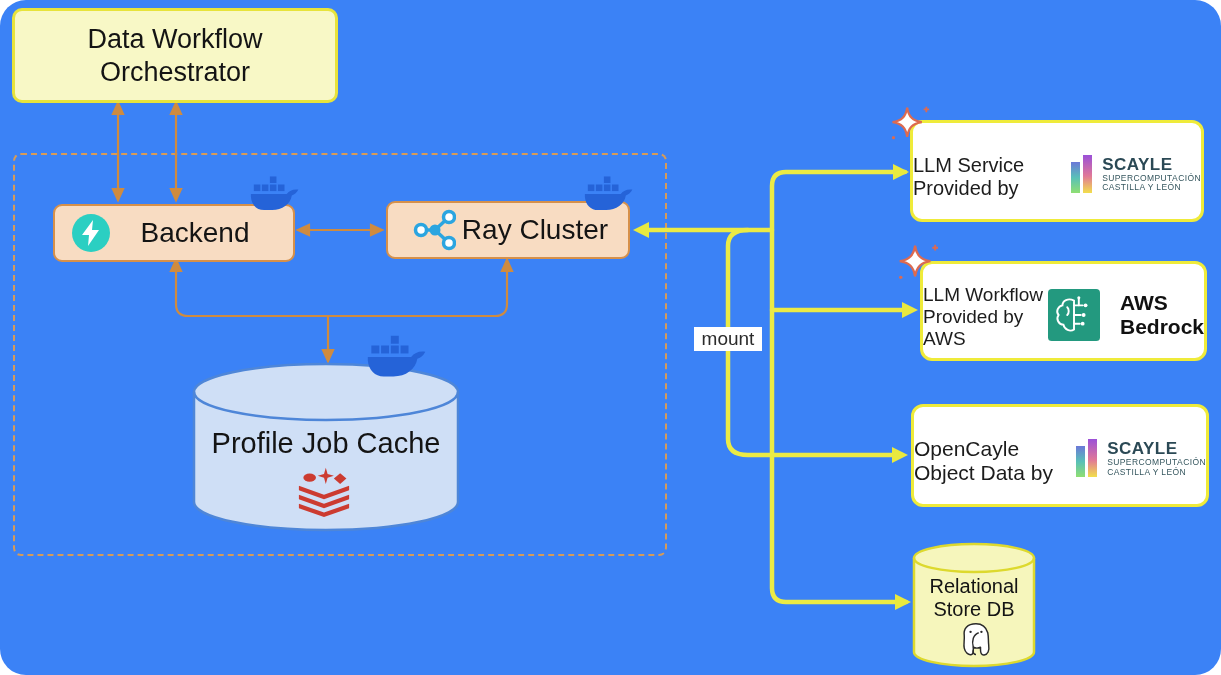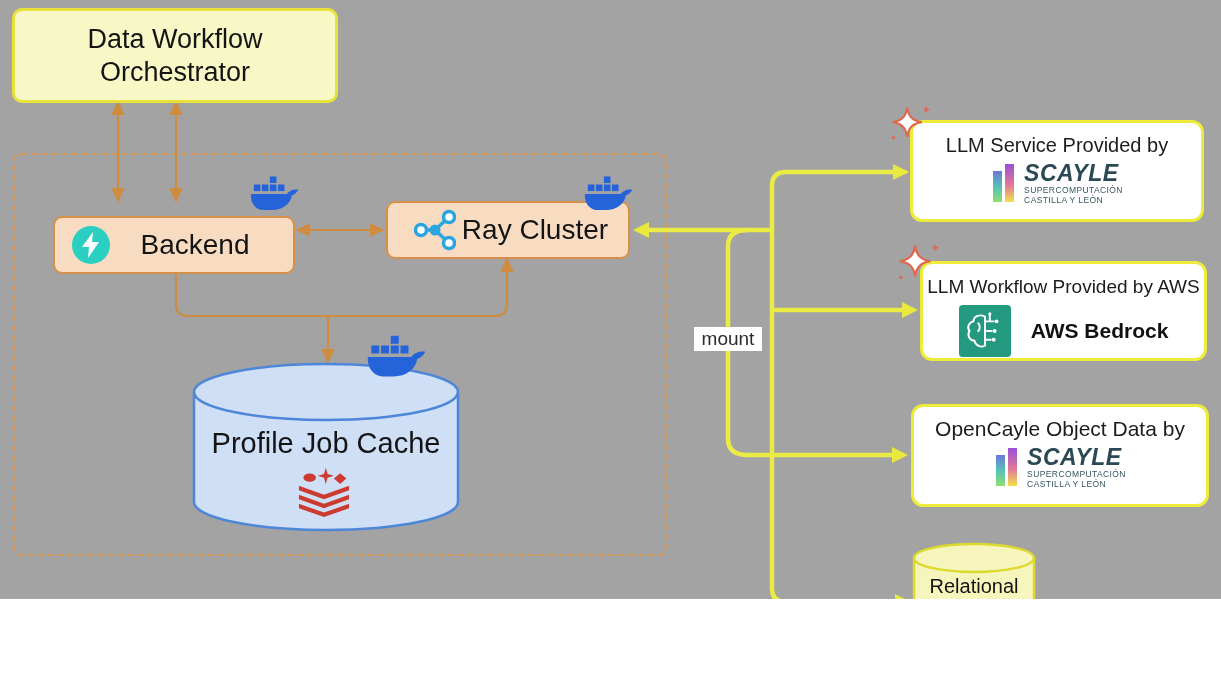--- a/index.html
+++ b/index.html
@@ -1,55 +1,55 @@
 <!DOCTYPE html>
 <html><head>
 <meta charset="utf-8">
 <style>
   html,body{margin:0;padding:0;background:#ffffff;font-family:"Liberation Sans",sans-serif;}
-  #canvas{position:relative;width:1221px;height:599px;background:#a3a3a3;overflow:hidden;}
+  #canvas{position:relative;width:1221px;height:675px;background:#3b82f6;overflow:hidden;border-radius:26px;}
   .abs{position:absolute;}
   svg{display:block;}
 
   
   #connectors{position:absolute;left:0;top:0;width:1221px;height:675px;z-index:1;pointer-events:none;}
 
   
   .cluster-frame{left:13px;top:153px;width:650px;height:399px;border:2px dashed #d79b57;border-radius:8px;z-index:0;}
 
   
   .orchestrator{left:12px;top:8px;width:326px;height:95px;background:#f8f8c6;border:3px solid #e7e33b;border-radius:10px;
     display:flex;align-items:center;justify-content:center;text-align:center;font-size:27px;line-height:1.2;color:#141414;z-index:2;box-sizing:border-box;padding:0 24px;}
 
   
   .node{background:#f8dcc2;border:2.5px solid #d6904a;border-radius:9px;display:flex;align-items:center;z-index:2;box-sizing:border-box;}
-  .node-backend{left:53px;top:216px;width:242px;height:58px;padding-left:16px;}
+  .node-backend{left:53px;top:204px;width:242px;height:58px;padding-left:16px;}
   .node-ray{left:386px;top:201px;width:244px;height:58px;padding-left:24px;}
   .node-label{flex:1;text-align:center;font-size:28px;color:#141414;padding-right:14px;}
 
   .icon-abs{z-index:3;}
 
   
   .cache-label{left:192px;top:427px;width:268px;text-align:center;font-size:29px;color:#141414;z-index:3;}
 
   
   .mount-label{left:694px;top:318px;width:68px;text-align:center;font-size:19px;color:#2b2b2b;background:#ffffff;z-index:2;padding:1px 0;margin-top:9px;}
 
   
-  .service{background:#ffffff;border:3px solid #efeb3a;border-radius:12px;z-index:2;box-sizing:border-box;display:flex;flex-direction:column;align-items:center;}
+  .service{background:#ffffff;border:3px solid #efeb3a;border-radius:12px;z-index:2;box-sizing:border-box;display:flex;align-items:center;}
   .service-1{left:910px;top:120px;width:294px;height:102px;}
   .service-2{left:920px;top:261px;width:287px;height:100px;}
   .service-3{left:911px;top:404px;width:298px;height:103px;}
   .service-title{font-size:20px;color:#1c1c1c;margin-top:11px;}
   .service-2 .service-title{font-size:19px;margin-top:12px;}
   .service-3 .service-title{font-size:21px;margin-top:10px;}
 
   .logo-row{display:flex;align-items:center;justify-content:center;margin-top:5px;gap:7px;}
   .scayle-text{display:flex;flex-direction:column;line-height:1;}
-  .scayle-name{font-weight:bold;font-size:23px;letter-spacing:0.5px;color:#2b4955;font-style:italic;}
+  .scayle-name{font-weight:bold;font-size:17px;letter-spacing:0.5px;color:#2b4955;}
   .scayle-sub{font-size:8.5px;letter-spacing:0.4px;color:#35565e;margin-top:1px;}
   .bedrock-row{display:flex;align-items:center;justify-content:center;gap:20px;margin-top:7px;}
   .bedrock-label{font-weight:bold;font-size:21px;color:#111;}
 
   
   .db-label{left:912px;top:575px;width:124px;text-align:center;font-size:20px;line-height:1.15;color:#141414;z-index:3;}
 </style>
 </head>
 <body>
 

